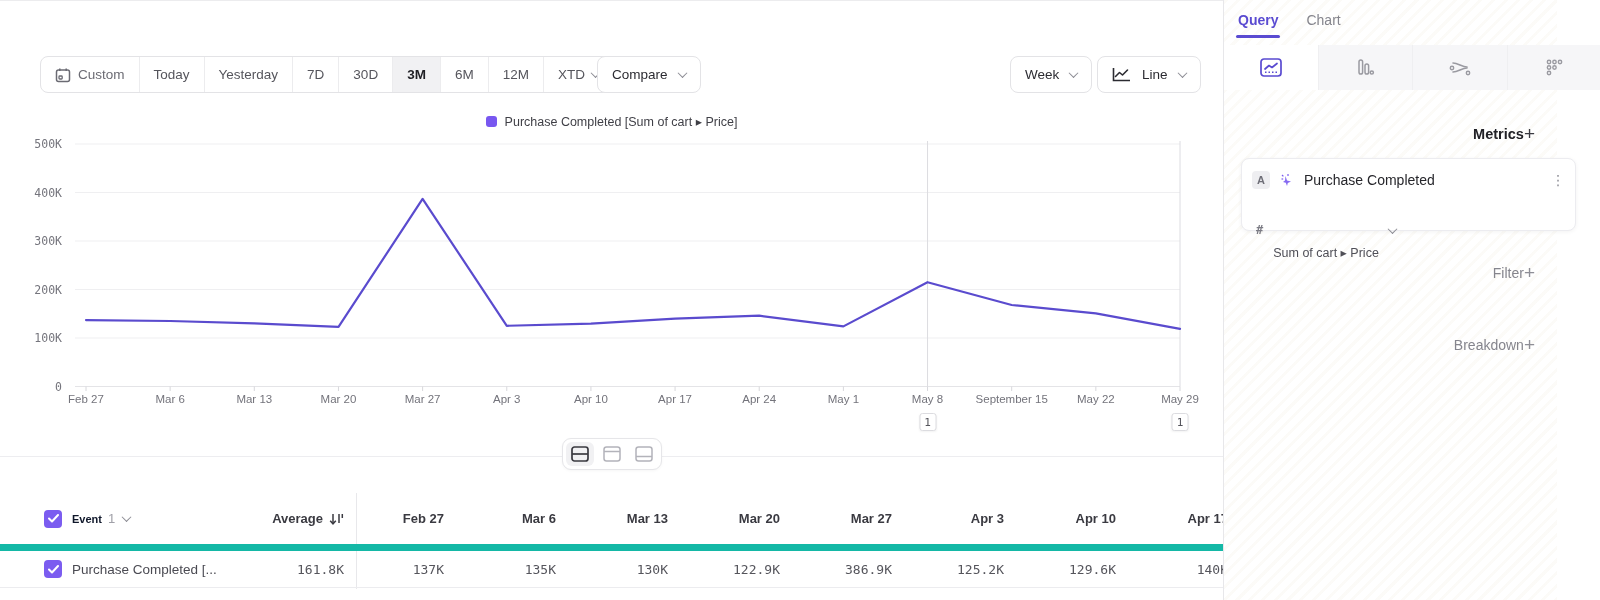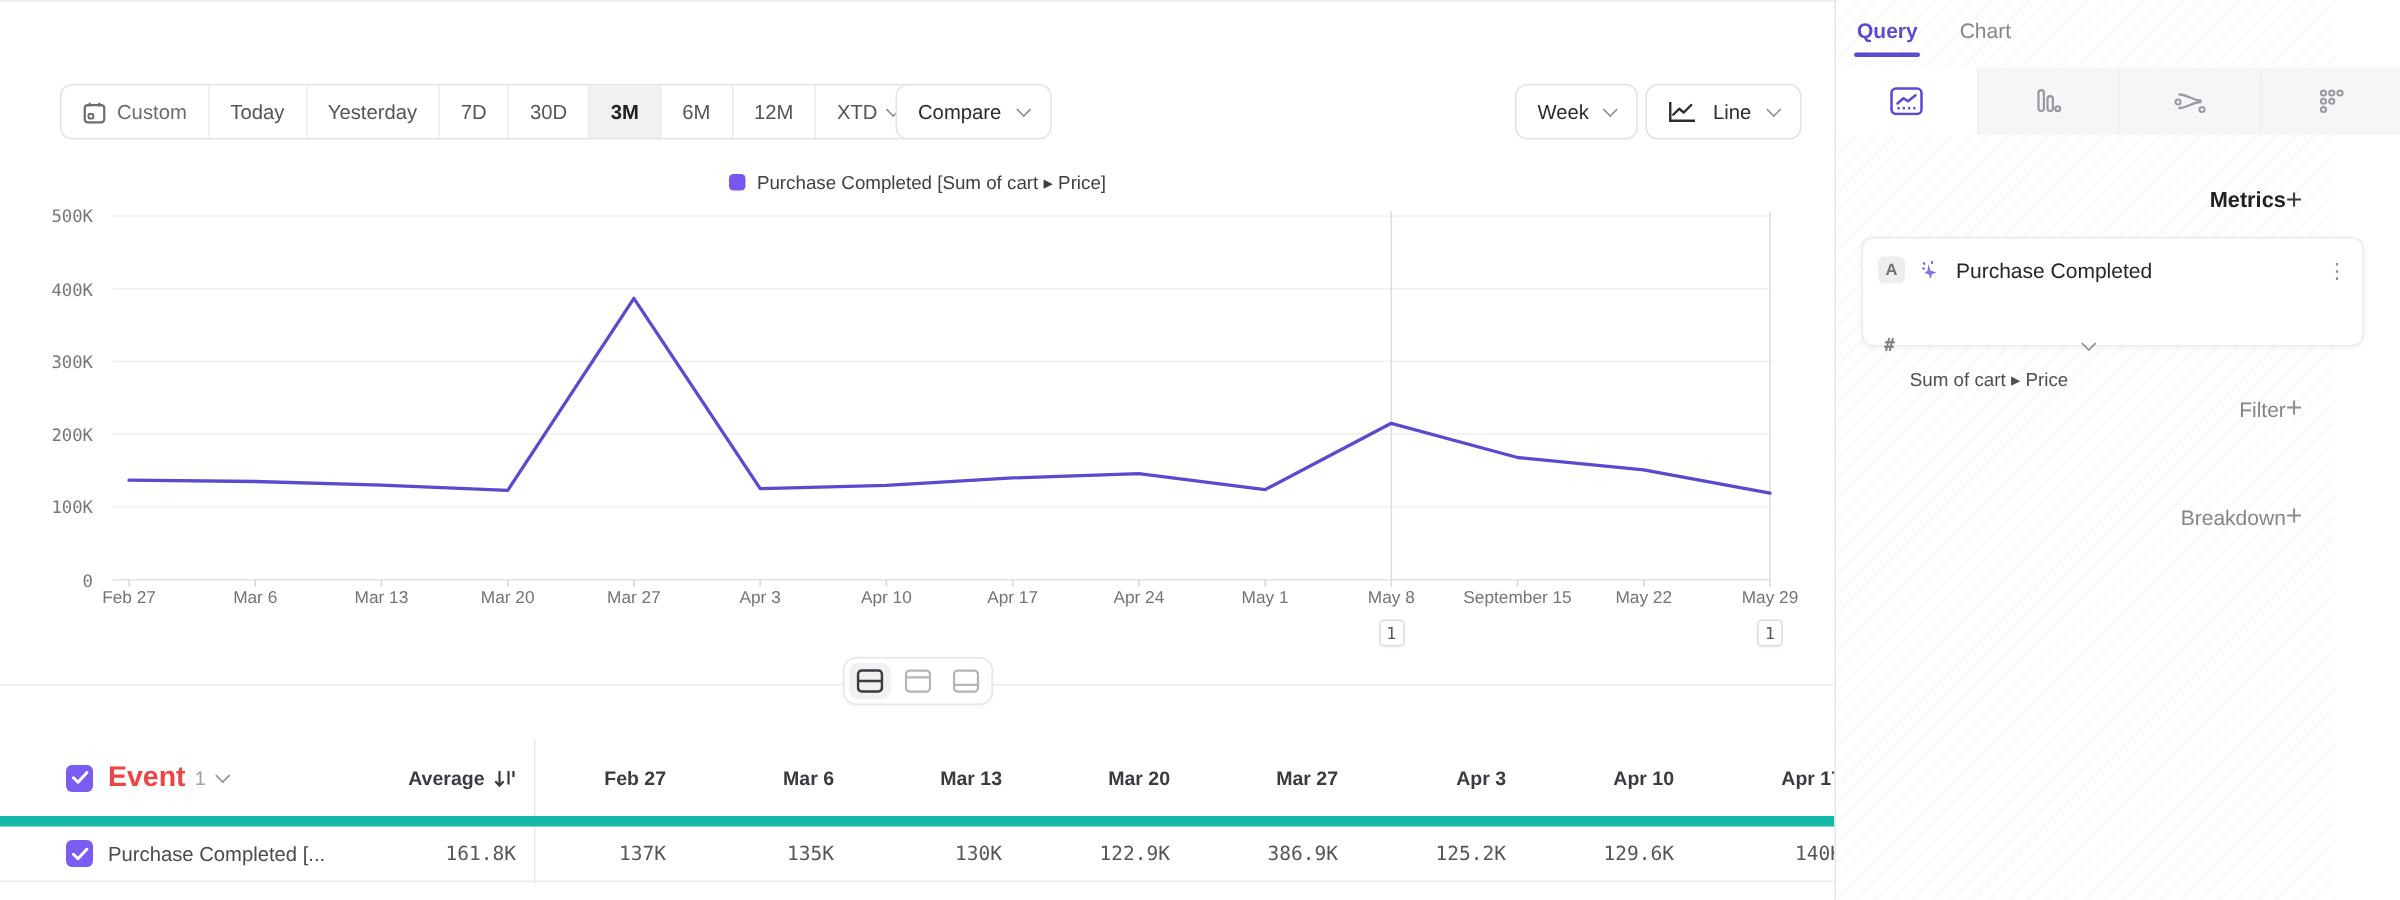--- a/index.html
+++ b/index.html
@@ -227,21 +227,21 @@
 
     <div class="table-wrap">
       <div class="vsep"></div>
       <div class="trow header">
         <div class="cell-name">
           <span class="checkbox">
             <svg width="11" height="9" viewBox="0 0 11 9">
               <polyline points="1,4.5 4,7.5 10,1" fill="none" stroke="#fff" stroke-width="2" stroke-linecap="round" stroke-linejoin="round"></polyline>
             </svg>
           </span>
-          <span style="font-size:19px;font-weight:bold;color:#ef4444;">Event</span>
+          <span style="font-size:11px;font-weight:bold;color:#0f172a;">Event</span>
           <span style="font-size:13px;color:#a0a0a8;margin-left:-4px;">1</span>
           <span class="chev" style="margin-left:-2px;"></span>
         </div>
         <div class="cell-avg">
           <span style="font-size:13px;font-weight:bold;color:#3a3a41;">Average</span>
           <svg width="15" height="14" viewBox="0 0 15 14">
             <line x1="4" y1="2" x2="4" y2="11.5" stroke="#3a3a41" stroke-width="1.5"></line>
             <polyline points="1.2,8.8 4,11.8 6.8,8.8" fill="none" stroke="#3a3a41" stroke-width="1.5"></polyline>
             <line x1="10" y1="2" x2="10" y2="11" stroke="#3a3a41" stroke-width="1.5"></line>
             <line x1="13.3" y1="2" x2="13.3" y2="6" stroke="#3a3a41" stroke-width="1.5"></line>

